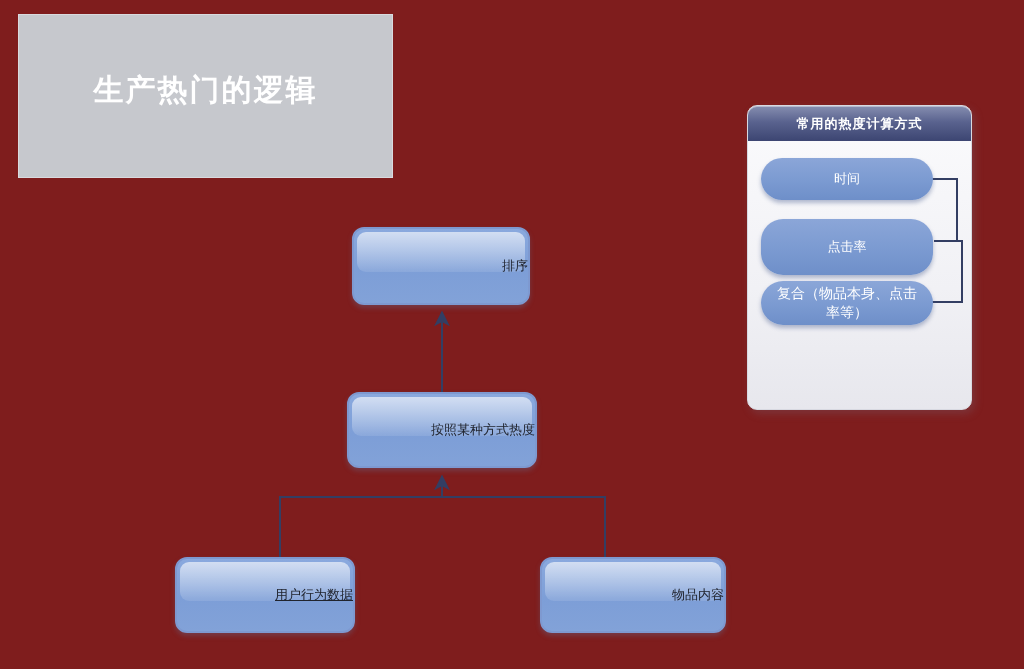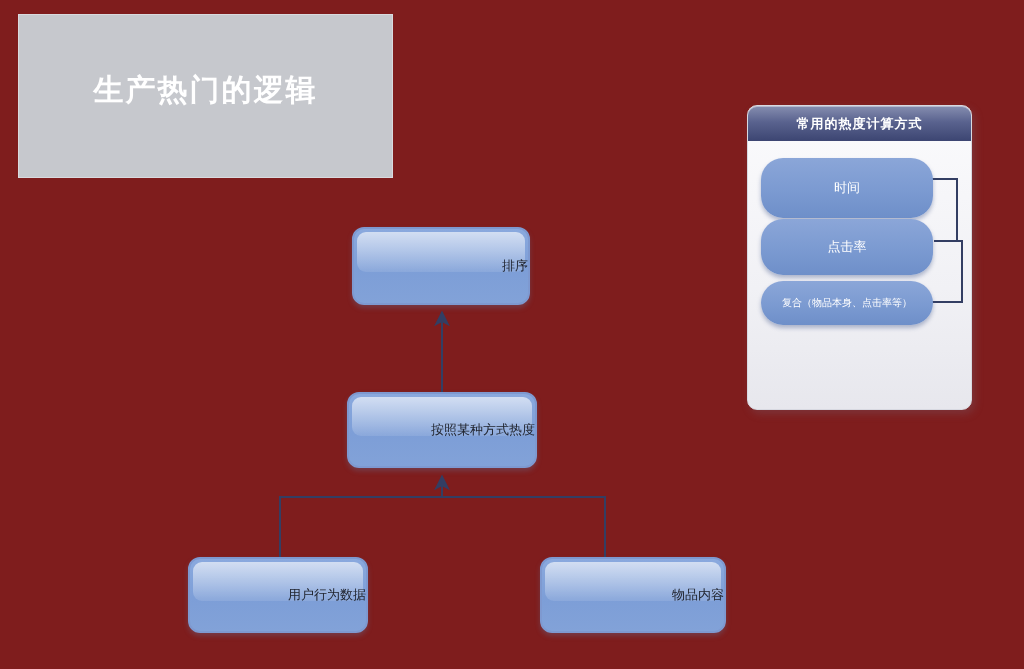--- a/index.html
+++ b/index.html
@@ -60,21 +60,21 @@
     background: linear-gradient(180deg, rgba(255,255,255,0.62) 0%, rgba(255,255,255,0.10) 100%);
     pointer-events: none;
   }
   .node .node-label {
     position: relative;
     z-index: 1;
     text-align: center;
   }
   .node-sort   { left: 352px; top: 227px; width: 178px; height: 78px; }
   .node-heat   { left: 347px; top: 392px; width: 190px; height: 76px; padding-left: 24px; }
-  .node-user   { left: 188px; top: 557px; width: 180px; height: 76px; }
+  .node-user   { left: 175px; top: 557px; width: 180px; height: 76px; text-decoration: underline; }
   .node-item   { left: 512px; top: 557px; width: 186px; height: 76px; margin-left: 28px; }
 
   
   .connectors {
     position: absolute;
     left: 0; top: 0;
     width: 1024px; height: 669px;
     z-index: 1;
     pointer-events: none;
   }
@@ -114,23 +114,23 @@
     box-shadow: 0 3px 4px rgba(70, 90, 140, 0.40);
     display: flex;
     align-items: center;
     justify-content: center;
     color: #ffffff;
     font-size: 13px;
     text-align: center;
     z-index: 2;
     padding: 0 12px;
   }
-  .pill-time      { top: 158px; height: 60px; }
+  .pill-time      { top: 158px; height: 42px; }
   .pill-ctr       { top: 219px; height: 56px; }
-  .pill-composite { top: 281px; height: 44px; font-size: 10px; line-height: 1.35; }
+  .pill-composite { top: 281px; height: 44px; font-size: 14px; line-height: 1.35; }
 </style>
 </head>
 <body>
 
 <div class="canvas">
 
   <div class="title-card">
     <span class="title-text">生产热门的逻辑</span>
   </div>
 

